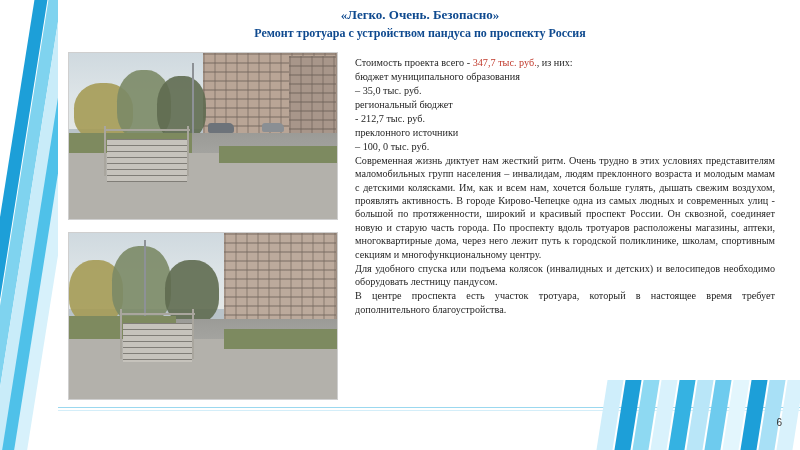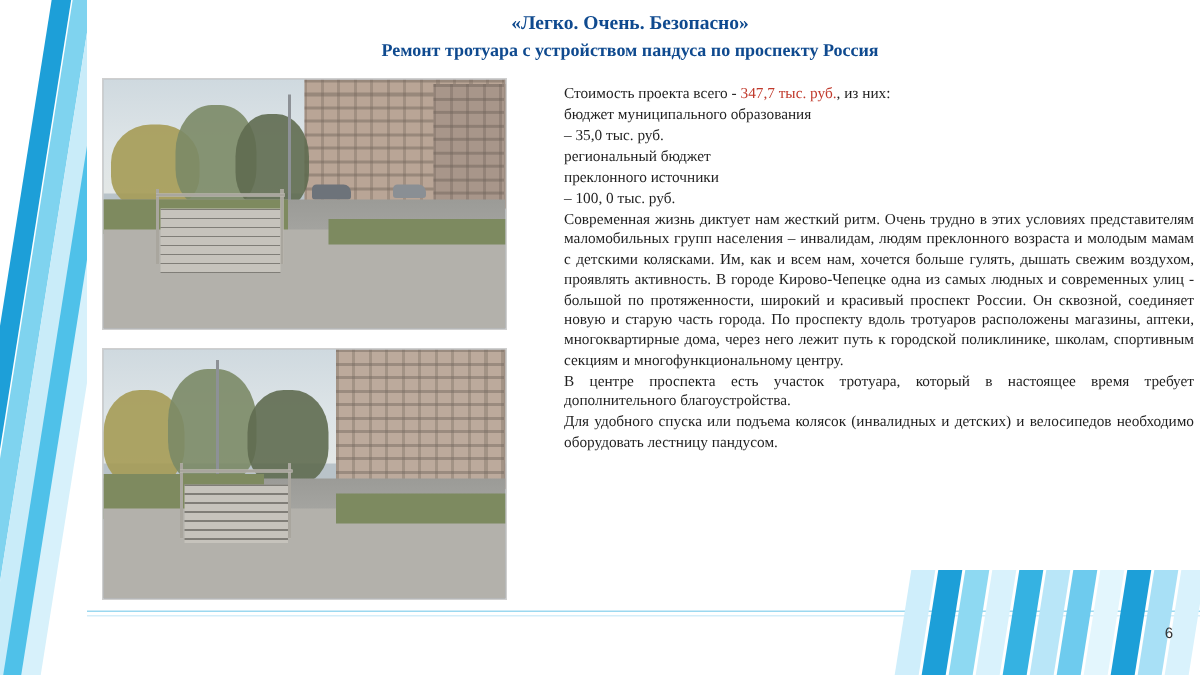--- a/index.html
+++ b/index.html
@@ -158,21 +158,21 @@
   }
   .car {
     position: absolute;
     background: #6d737a;
     border-radius: 3px 5px 2px 2px;
   }
 
   
   .text-col {
     position: absolute;
-    left: 376px; top: 56px;
+    left: 355px; top: 56px;
     width: 420px;
     color: #1f1f1f;
     font-size: 10.2px;
     line-height: 1.32;
     text-align: justify;
   }
   .text-col p { margin: 0 0 0.5px 0; }
   .cost-line { }
   .cost-val { color: #c0392b; }
   .body-p { text-indent: 0; }
@@ -243,25 +243,26 @@
       <div class="rail" style="left:19%; top:48%; width:28%; height:2px;"></div>
       <div class="grass" style="left:58%; top:58%; width:42%; height:12%; background:#7d8a60;"></div>
     </div>
   </div>
 
   <div class="text-col">
     <p class="cost-line"><span>Стоимость проекта  всего - </span><span class="cost-val">347,7 тыс. руб.</span><span>, из них:</span></p>
     <p>бюджет муниципального образования</p>
     <p>– 35,0 тыс. руб.</p>
     <p>региональный бюджет</p>
+    <p> - 212,7 тыс. руб.</p>
     <p>преклонного источники</p>
     <p>– 100, 0 тыс. руб.</p>
     <p class="body-p">Современная жизнь диктует нам жесткий ритм. Очень трудно в этих условиях представителям маломобильных  групп населения – инвалидам, людям преклонного возраста и молодым мамам с детскими колясками. Им, как и всем нам, хочется больше гулять, дышать свежим воздухом, проявлять активность. В городе Кирово-Чепецке одна из самых людных и современных улиц - большой по протяженности, широкий и красивый проспект России. Он сквозной, соединяет новую и старую часть города. По проспекту вдоль тротуаров расположены магазины, аптеки, многоквартирные дома, через него лежит путь к городской поликлинике, школам, спортивным секциям и  многофункциональному центру.</p>
+    <p class="body-p">Для удобного спуска или подъема колясок (инвалидных и детских) и велосипедов необходимо оборудовать лестницу пандусом.</p>
     <p class="body-p">В центре проспекта есть участок тротуара, который в настоящее время требует дополнительного благоустройства.</p>
-    <p class="body-p">Для удобного спуска или подъема колясок (инвалидных и детских) и велосипедов необходимо оборудовать лестницу пандусом.</p>
   </div>
 
   <div class="bottom-rule"></div>
   <div class="bottom-rule-2"></div>
 
   <div class="right-deco">
     <i></i>
     <i></i>
     <i></i>
     <i></i>

